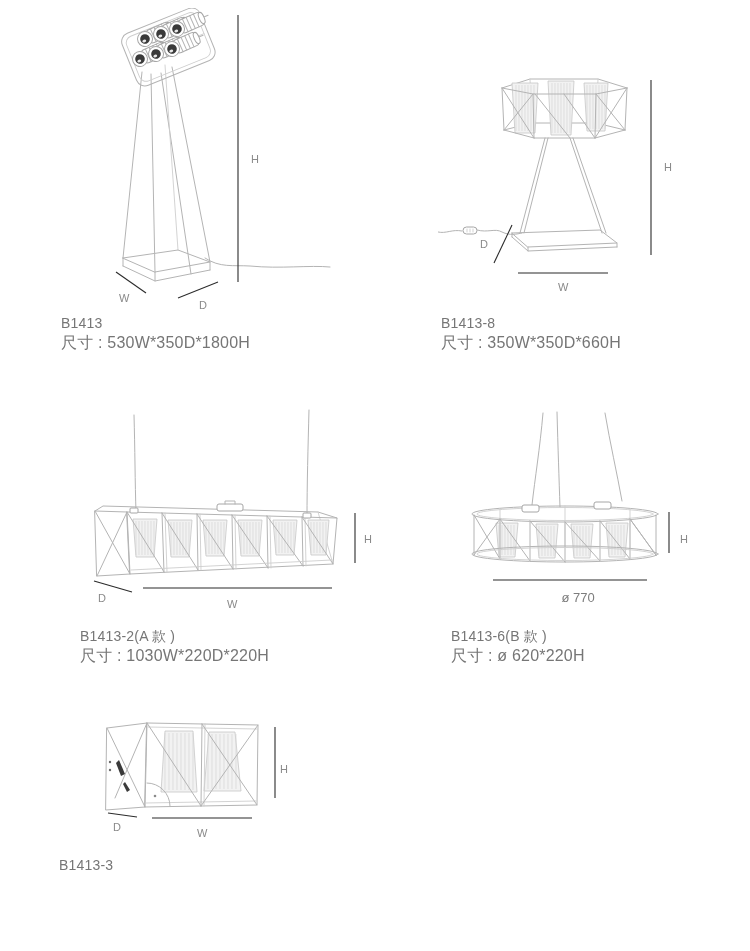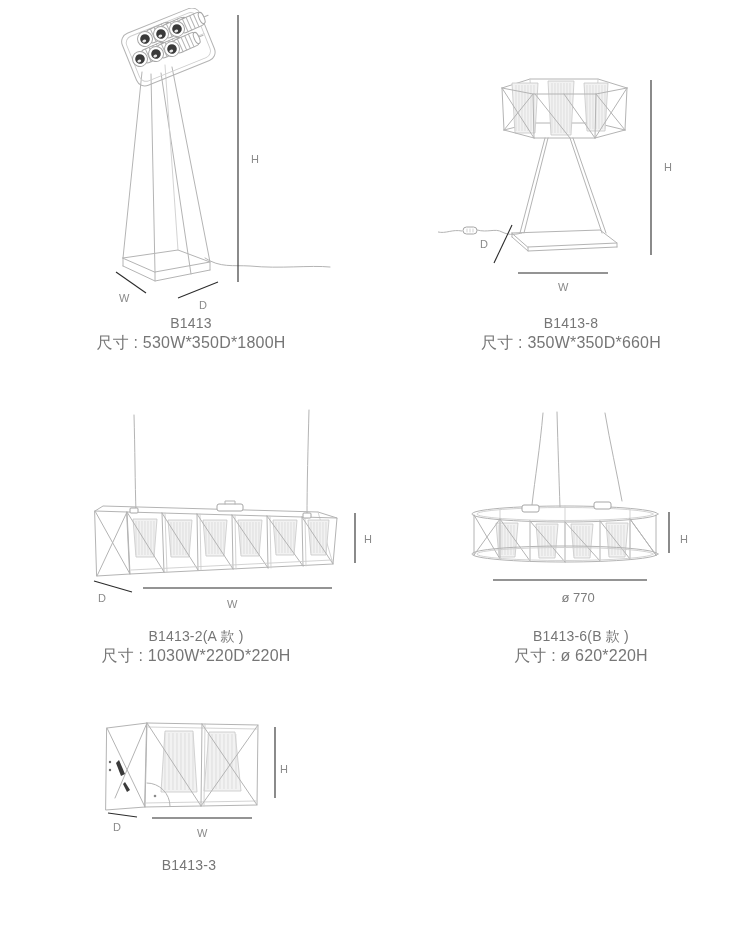--- a/index.html
+++ b/index.html
@@ -1,19 +1,19 @@
 <!DOCTYPE html>
 <html><head>
 <meta charset="utf-8">
 <style>
   html,body{margin:0;padding:0;background:#ffffff;}
   .sheet{position:relative;width:750px;height:951px;background:#ffffff;overflow:hidden;
          font-family:"Liberation Sans",sans-serif;}
   .fig-svg{position:absolute;display:block;}
-  .caption{position:absolute;width:260px;text-align:center;color:#767676;}
+  .caption{position:absolute;width:260px;text-align:left;color:#767676;}
   .model{font-size:14px;line-height:20px;letter-spacing:.2px;}
   .size{font-size:16px;line-height:20px;letter-spacing:.2px;}
   svg text{font-family:"Liberation Sans",sans-serif;font-size:11px;fill:#8a8a8a;}
   .sk{fill:none;stroke:#b4b4b4;stroke-width:1;stroke-linecap:round;stroke-linejoin:round;}
   .sk2{fill:none;stroke:#cecece;stroke-width:.9;stroke-linecap:round;}
   .skf{fill:#ffffff;stroke:#a6a6a6;stroke-width:1;}
   .dim{fill:none;stroke:#2b2b2b;stroke-width:1.1;}
   .pleat{fill:#f2f2f2;stroke:#c6c6c6;stroke-width:.8;}
   .hatch{fill:none;stroke:#d6d6d6;stroke-width:.7;}
   .dark{fill:#3a3a3a;stroke:none;}
@@ -154,21 +154,21 @@
       <rect x="45" y="100" width="8" height="5" rx="1" class="skf"></rect>
       <rect x="218" y="105" width="8" height="5" rx="1" class="skf"></rect>
     </g>
     <path class="dim" d="M270 105 V155"></path>
     <text x="279" y="135">H</text>
     <path class="dim" d="M58 180 H247"></path>
     <text x="142" y="200">W</text>
     <path class="dim" d="M9 173 L47 184"></path>
     <text x="13" y="194">D</text>
   </svg>
-  <div class="caption" style="left:66px;top:626px">
+  <div class="caption" style="left:80px;top:626px">
     <div class="model">B1413-2(A 款 )</div>
     <div class="size">尺寸 : 1030W*220D*220H</div>
   </div>
 
   <svg class="fig-svg" style="left:460px;top:408px" width="250" height="207" viewBox="0 0 250 207">
     <path class="sk" d="M83 5 C80 40 75 70 72 97 M97 4 C98 40 99 70 100 99 M145 5 C150 35 157 65 162 93"></path>
     <ellipse cx="105" cy="106" rx="93" ry="8" class="sk"></ellipse>
     <ellipse cx="105" cy="106" rx="88" ry="6.5" class="sk2"></ellipse>
     <g>
       <polygon class="pleat" points="36,115 58,115 55,149 39,149"></polygon>

